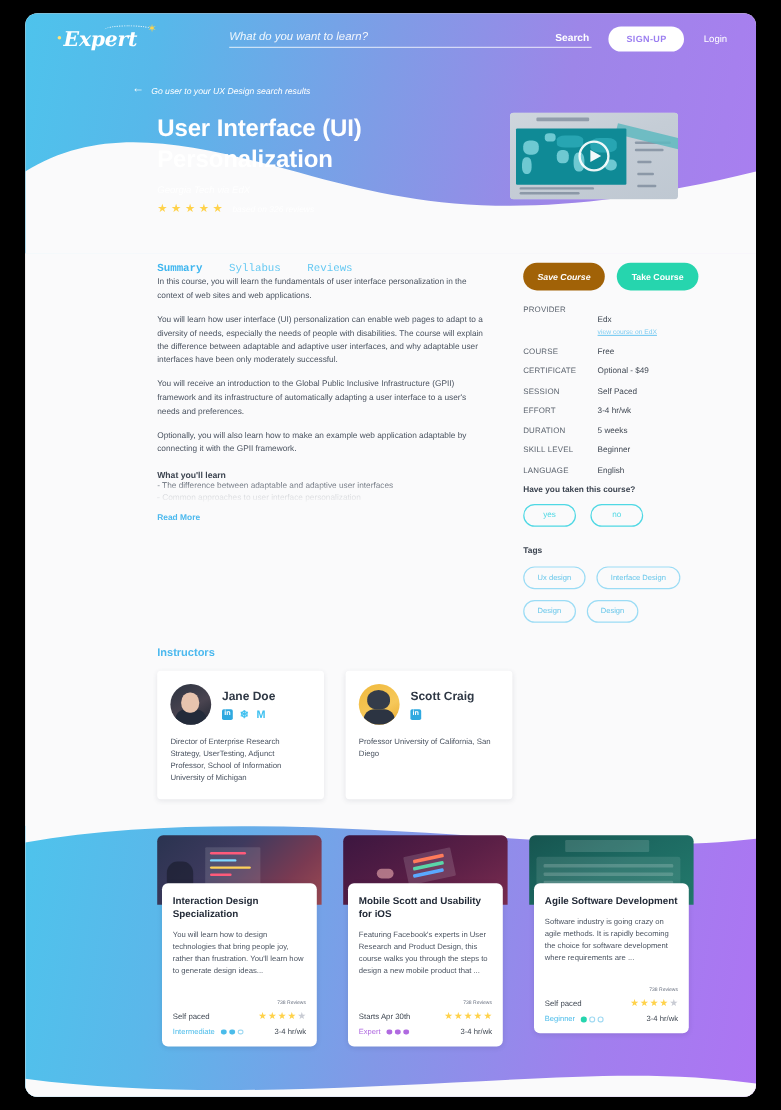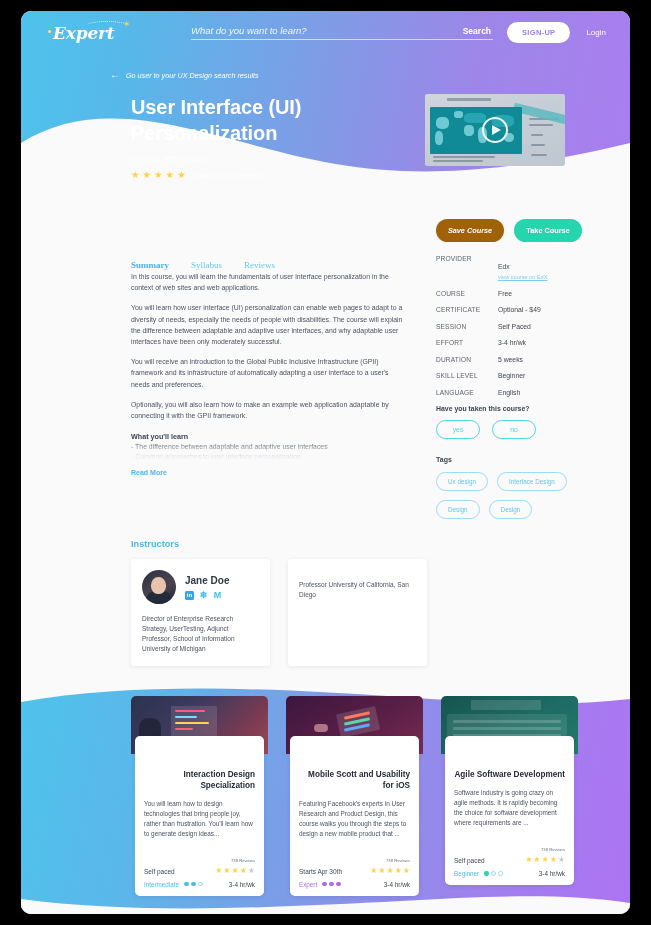--- a/index.html
+++ b/index.html
@@ -161,22 +161,21 @@
 
   
   .main { position: relative; background: #fafafb; padding: 0 0 0 0; }
   .cols { display: flex; padding: 0 58px 0 110px; }
   .colL { width: 275px; flex: 0 0 auto; }
   .colR { flex: 1 1 auto; padding-left: 30px; }
 
   .tabs { display: flex; gap: 22px; padding-top: 8px; }
   .tab {
     font-size: 9px; color: #67c9f2; cursor: pointer;
-    font-family: Liberation Serif, serif;
-    margin-top: 41px;
+    font-family: Liberation Mono, monospace;
   }
   .tab.active { color: #3fb6ef; font-weight: bold; }
 
   .about-h { font-size: 7.3px; font-weight: bold; color: #3c4450; margin-top: 18px; }
   .about-p {
     font-size: 6.9px; color: #4a5360; line-height: 1.62;
     margin-top: 1px;
   }
   .about-p + .about-p { margin-top: 9px; }
   .learn-h { font-size: 7.2px; font-weight: bold; color: #3c4450; margin-top: 11px; }
@@ -303,21 +302,21 @@
   .rc-deco { position: absolute; background: rgba(255,255,255,.18); border-radius: 1px; }
   .rc-deco2 { position: absolute; border-radius: 1px; }
   .rc-body {
     position: relative; margin: -18px 4px 0 4px;
     background: #fff; border-radius: 5px;
     padding: 10px 9px 8px 9px;
     box-shadow: 0 1px 4px rgba(40,50,80,.13);
   }
   .rc-title {
     font-size: 8.2px; font-weight: bold; color: #232b38;
-    text-align: right; line-height: 1.32; margin-top: 24px;
+    text-align: left; line-height: 1.32;
   }
   .rc-desc { font-size: 6.4px; color: #4a5360; line-height: 1.55; margin-top: 7px; }
   .rc-mid {
     display: flex; align-items: flex-end; justify-content: space-between;
     margin-top: 9px;
   }
   .rc-paced { font-size: 6.5px; color: #3f4752; }
   .rc-stars-wrap { text-align: right; }
   .rc-revcount { font-size: 4.2px; color: #6a7280; }
   .rc-stars { display: flex; gap: 1px; margin-top: 1px; }
@@ -502,20 +501,32 @@
               <span class="sic li">in</span>
               <span class="sic tw">❄</span>
               <span class="sic me">M</span>
             </div>
           </div>
         </div>
         <div class="inst-bio">Director of Enterprise Research Strategy, UserTesting, Adjunct Professor, School of Information University of Michigan</div>
       </div>
 
       <div class="inst-card">
+        <div class="inst-top">
+          <div class="avatar a2">
+            <span class="av-hood"></span>
+            <span class="av-body"></span>
+          </div>
+          <div>
+            <div class="inst-name">Scott Craig</div>
+            <div class="socials">
+              <span class="sic li">in</span>
+            </div>
+          </div>
+        </div>
         <div class="inst-bio">Professor University of California, San Diego</div>
       </div>
     </div>
 
     <div class="related">
       <svg class="wave-top" viewBox="0 0 609 30" preserveAspectRatio="none">
         <path d="M0,15 C120,-6 260,2 380,10 C470,16 540,20 609,12 L609,0 L0,0 Z" fill="#fafafb"></path>
       </svg>
       <svg class="wave-bot" viewBox="0 0 609 30" preserveAspectRatio="none">
         <path d="M0,14 C120,30 260,22 380,16 C470,11 540,8 609,18 L609,30 L0,30 Z" fill="#fafafb"></path>

